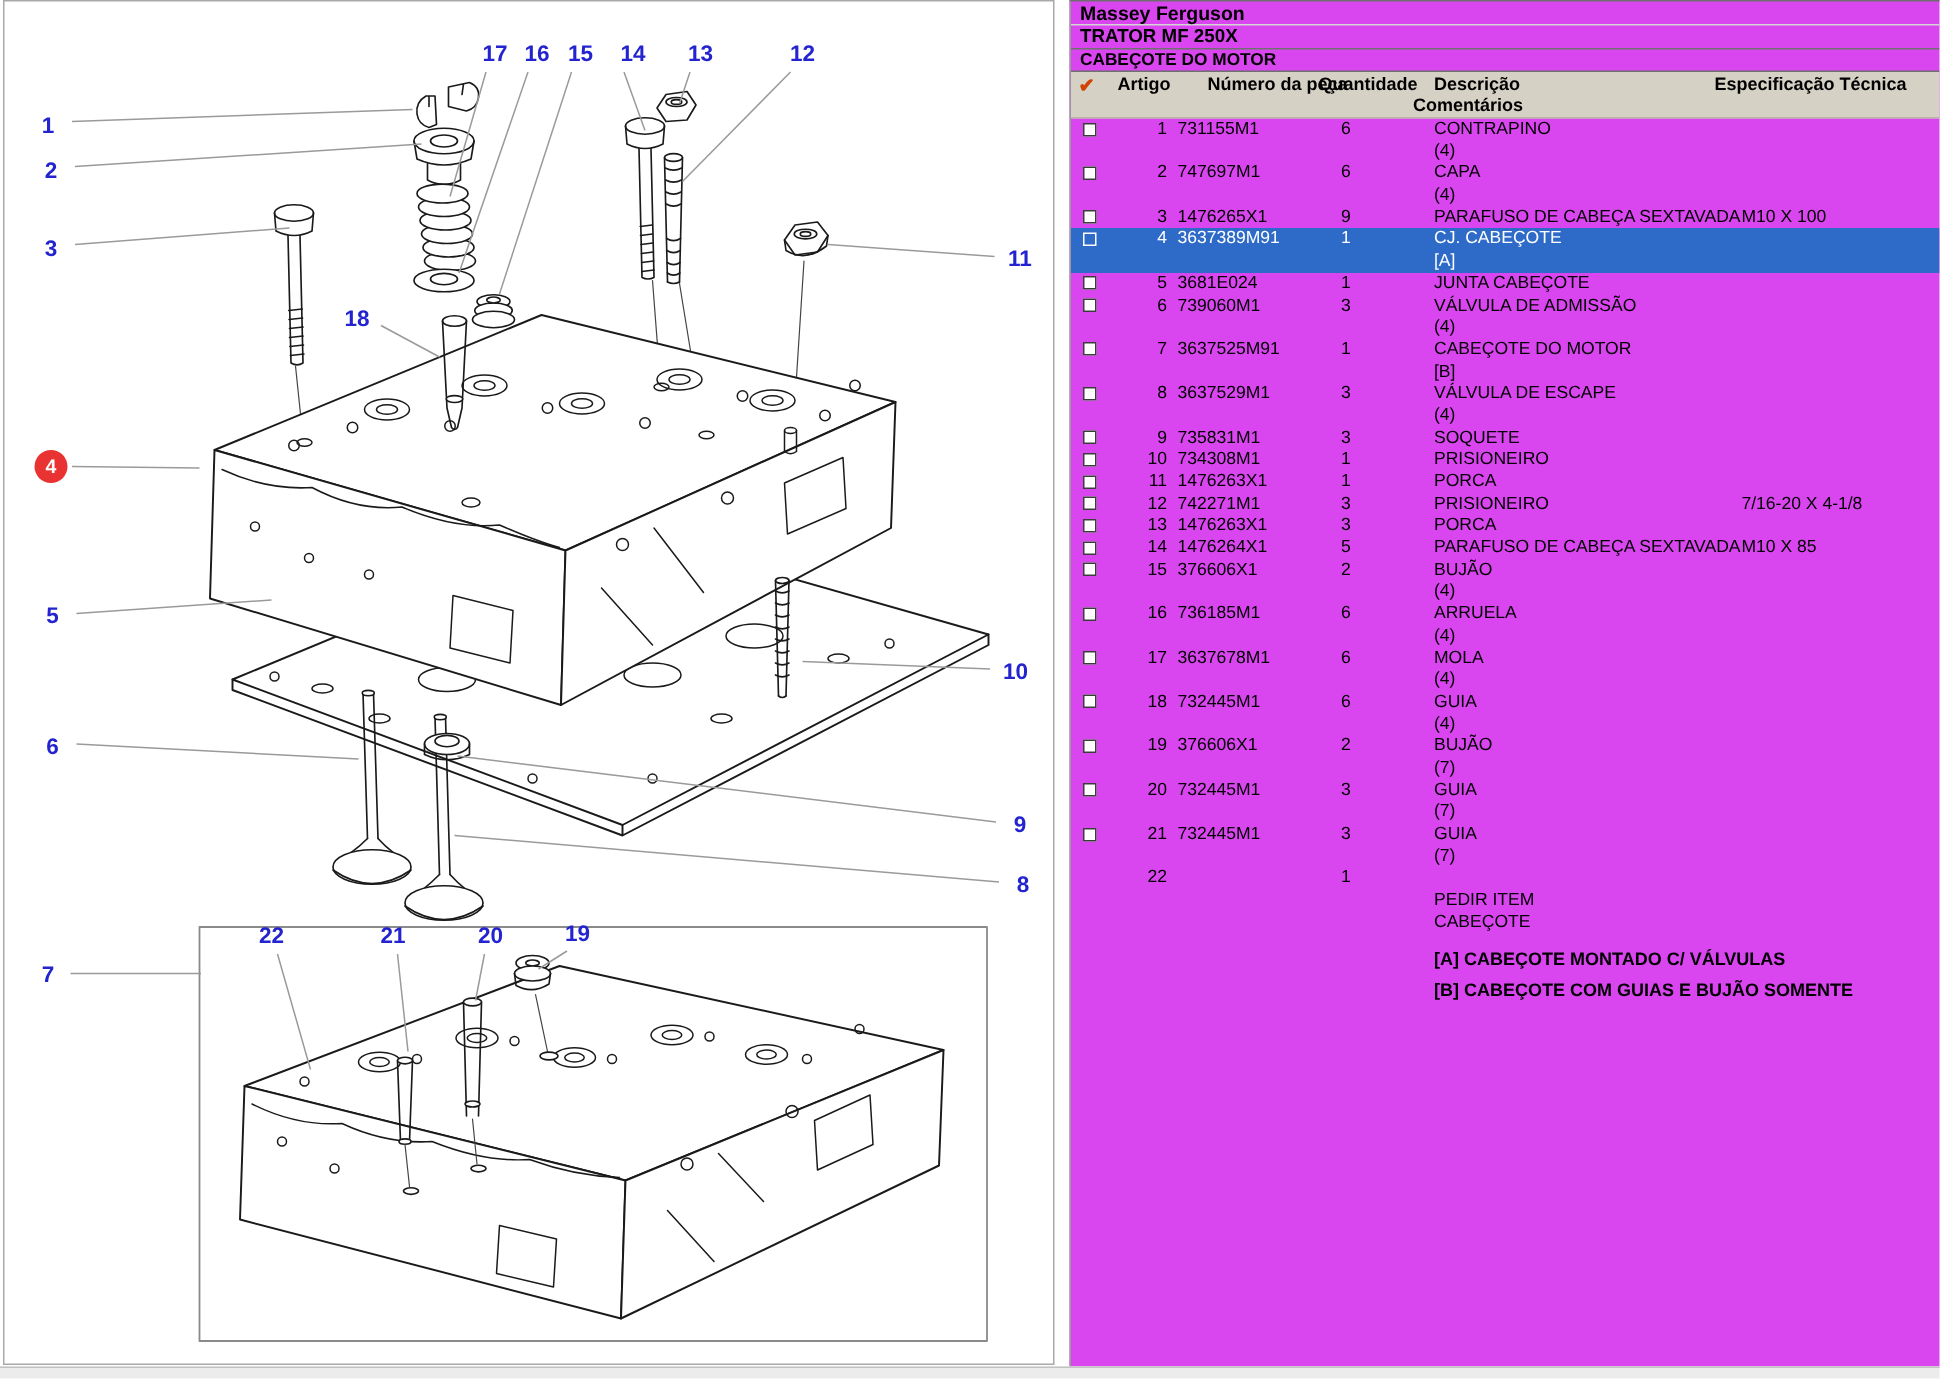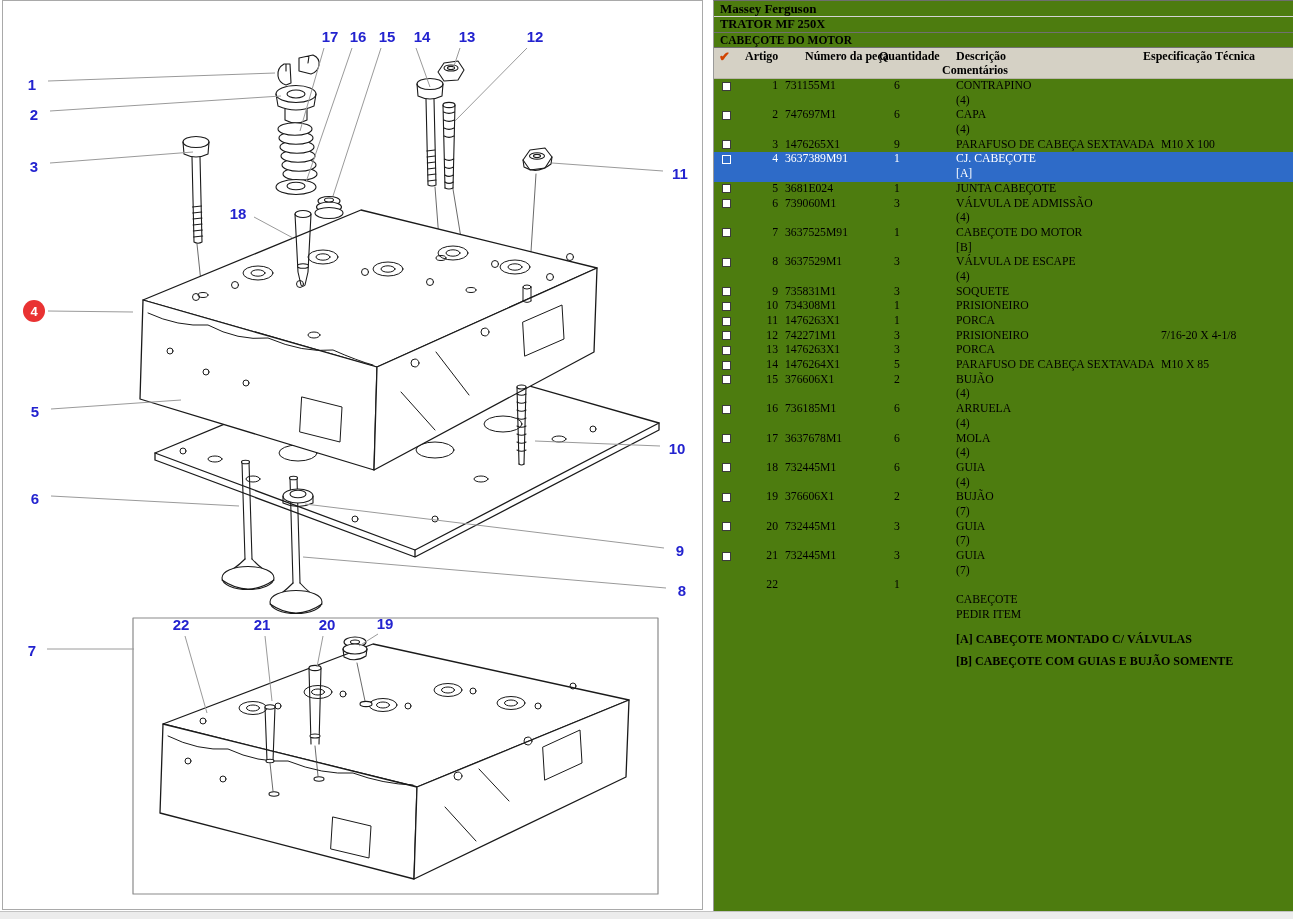--- a/index.html
+++ b/index.html
@@ -9,21 +9,21 @@
   .diagram-panel{
     position:absolute;left:2px;top:0;width:701px;height:910px;
     border:1px solid #a9a9a9;background:#fff;box-sizing:border-box;
   }
   .diagram-panel svg{display:block;}
 
   
   .parts-panel{
     position:absolute;left:713px;top:0;width:580px;height:911px;
     border-top:1px solid #6e6e6e;border-left:1px solid #9a9a9a;
-    background:#4d7c0f;box-sizing:border-box;overflow:hidden;font-family:Liberation Serif, serif;
+    background:#d946ef;box-sizing:border-box;overflow:hidden;
   }
   .brand-row{height:15px;line-height:15px;font-size:13px;font-weight:bold;padding-left:6px;border-bottom:1px solid #d4d4d4;white-space:nowrap;}
   .model-row{height:15px;line-height:15px;font-size:12.5px;font-weight:bold;padding-left:6px;border-bottom:1px solid #707070;white-space:nowrap;}
   .section-row{height:14px;line-height:14px;font-size:11.5px;font-weight:bold;padding-left:6px;border-bottom:1px solid #707070;white-space:nowrap;}
   .thead{height:30px;background:#d5d1c5;border-bottom:1px solid #b9b5a9;position:relative;font-size:12px;font-weight:bold;}
   .thead .hcell{position:absolute;top:1px;height:14px;line-height:14px;white-space:nowrap;}
   .hchk{position:absolute;left:5px;top:1px;font-size:13px;color:#d14300;font-weight:bold;}
   .h-art{left:31px;} .h-pn{left:71px;padding-left:20px;} .h-qty{left:165px;} .h-desc{left:242px;} .h-com{left:228px;top:15px!important;} .h-spec{left:429px;}
 
   .tbody{position:relative;}
@@ -541,22 +541,22 @@
           <div class="dline">GUIA</div>
           <div class="dline">(7)</div>
         </div>
       </div>
       <div class="trow">
         <span class="acell c-art">22</span>
         <span class="acell c-pn"></span>
         <span class="acell c-qty">1</span>
         <div class="c-desc">
           <div class="dline">&nbsp;</div>
+          <div class="dline">PEDIR ITEM</div>
           <div class="dline">CABEÇOTE</div>
-          <div class="dline">PEDIR ITEM</div>
         </div>
       </div>
     </div>
 
   <div class="footnotes">
       <div class="fnote">[A] CABEÇOTE MONTADO C/ VÁLVULAS</div>
       <div class="fnote">[B] CABEÇOTE COM GUIAS E BUJÃO SOMENTE</div>
     </div>
 </div>
 

